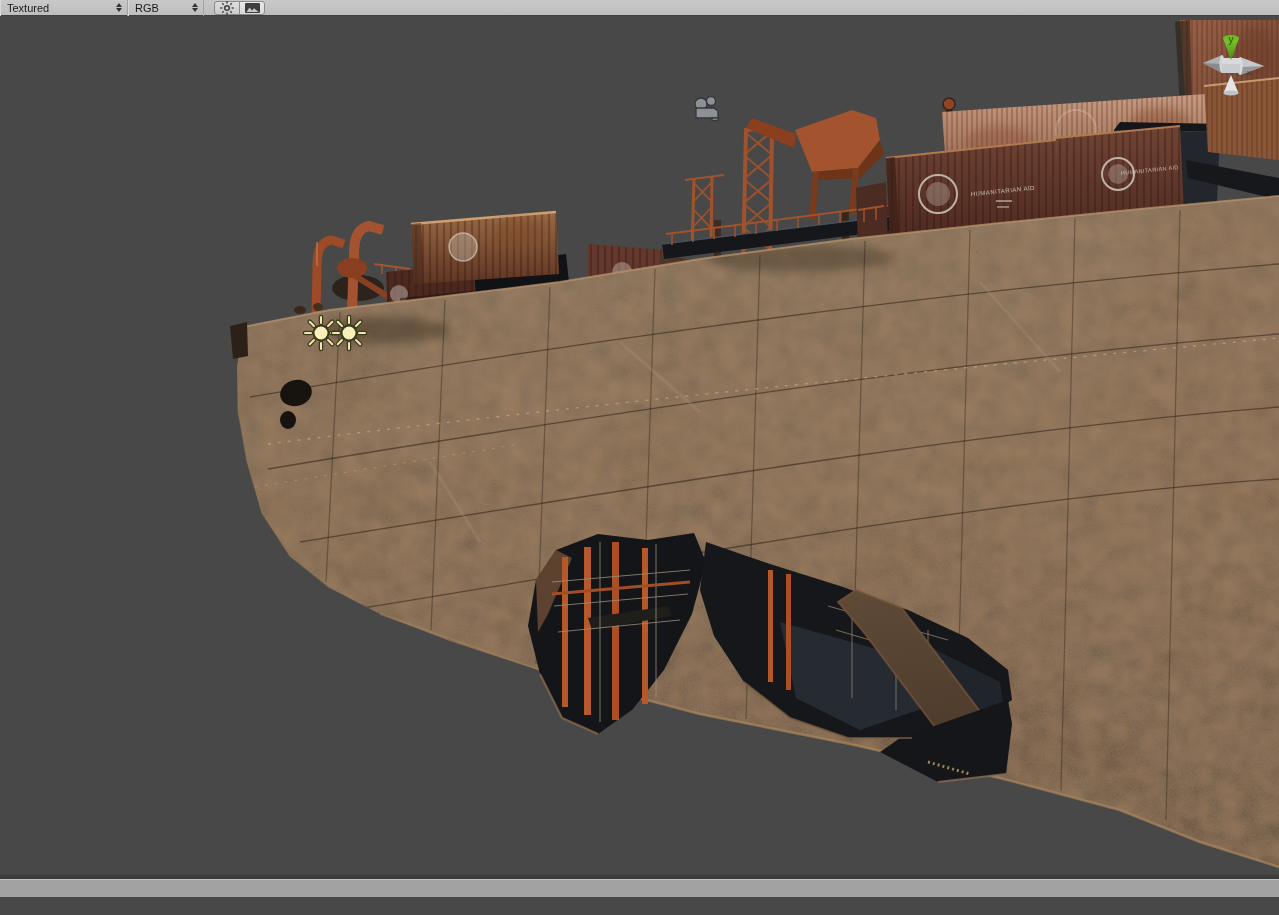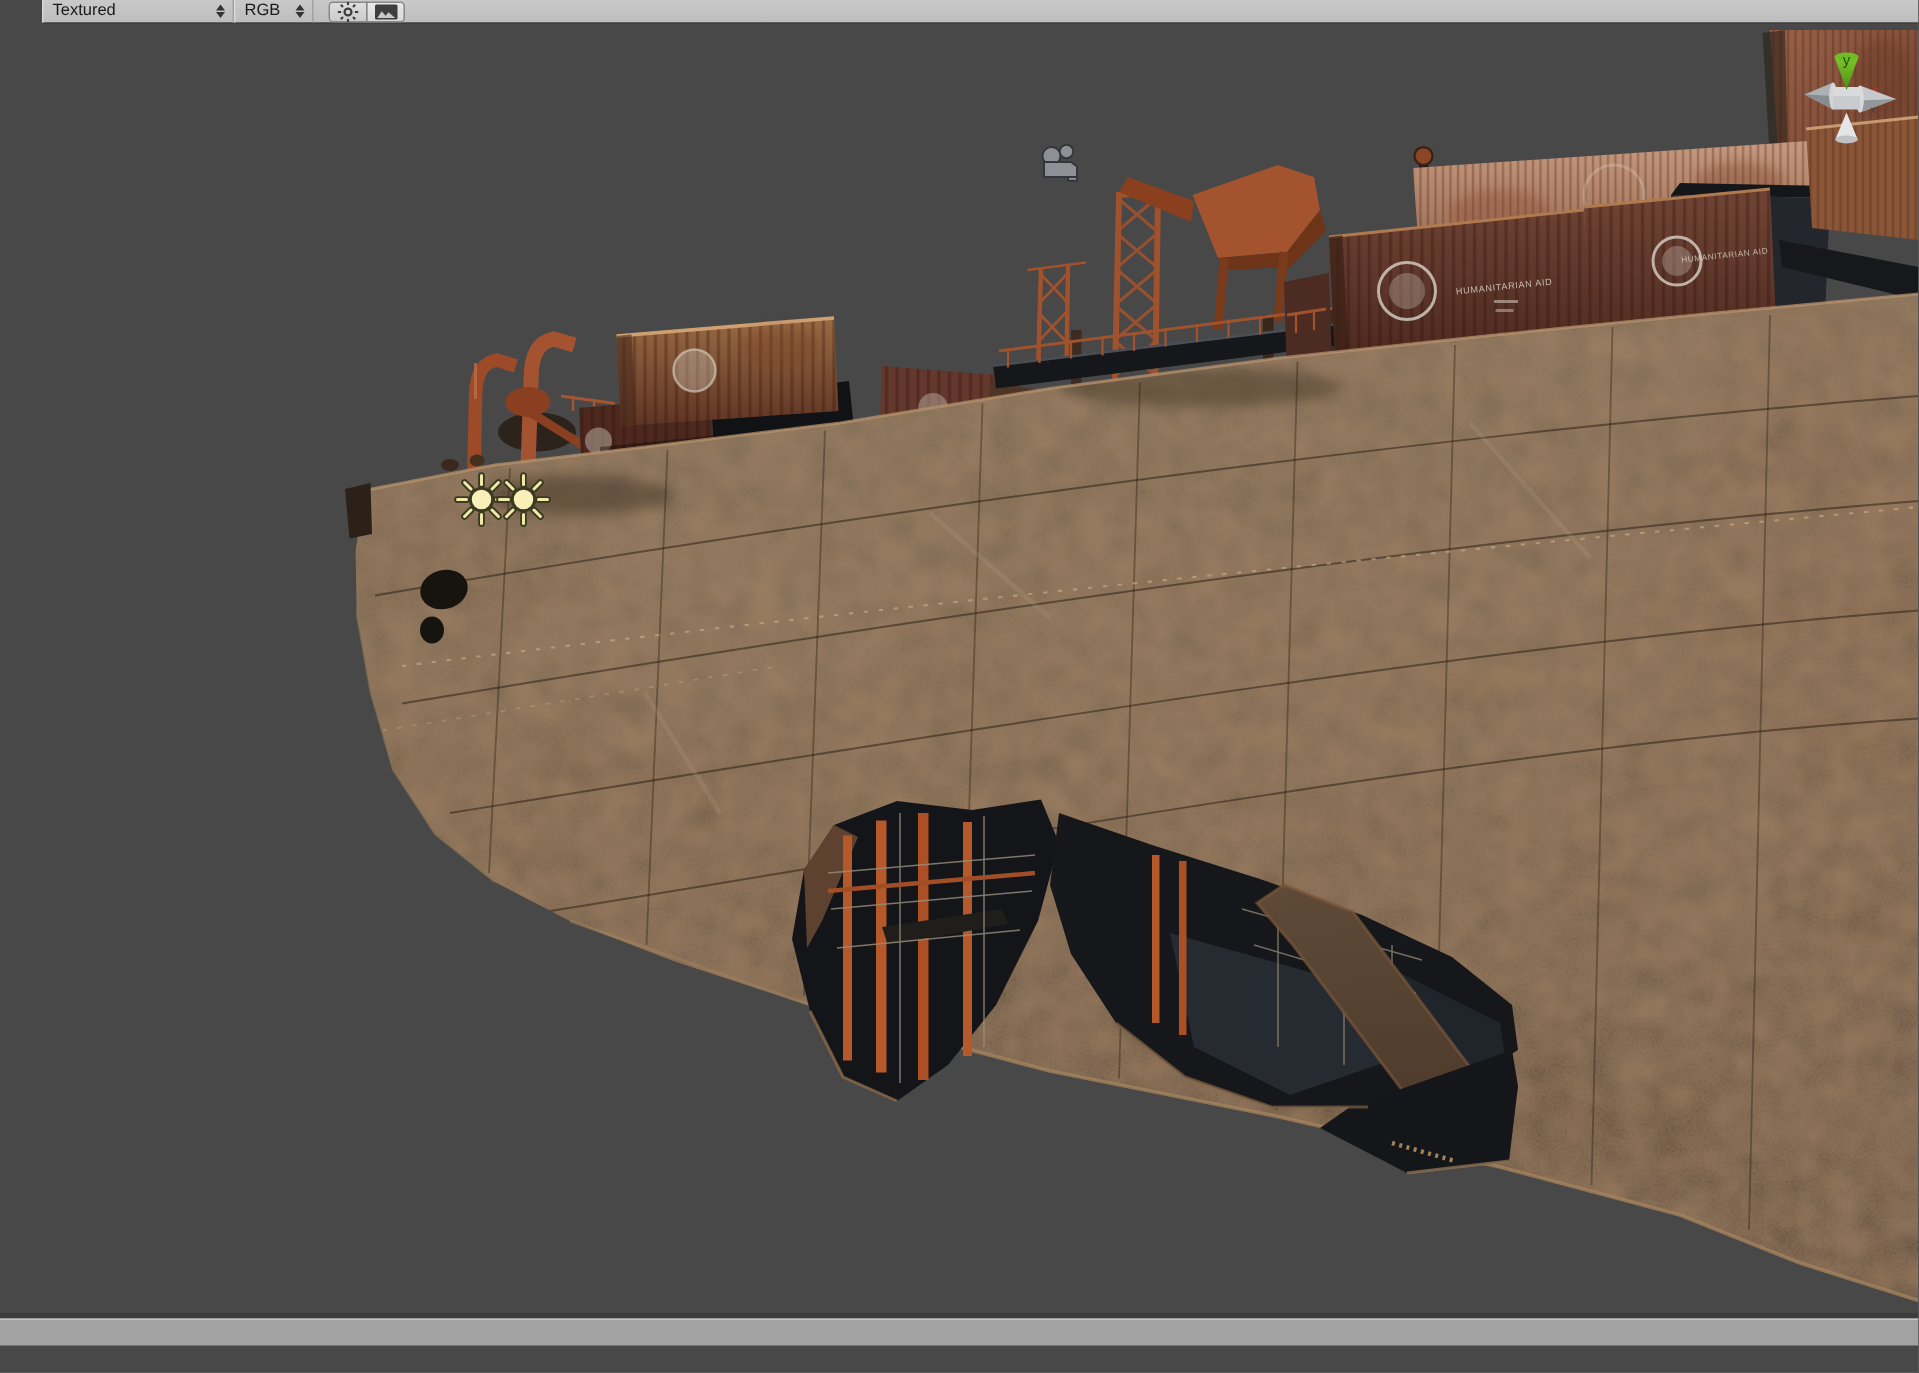--- a/index.html
+++ b/index.html
@@ -12,26 +12,26 @@
   .tab{height:18px;display:flex;align-items:center;gap:3px;padding:0 12px 0 6px;
        background:linear-gradient(#d6d6d6,#bababa);border-right:1px solid #9b9b9b;box-sizing:border-box;}
   .tab-label{font-size:11px;color:#111;line-height:18px;}
   .pane-controls{display:flex;align-items:center;gap:4px;padding-right:6px;}
   .pane-dd{width:0;height:0;border-left:4px solid transparent;border-right:4px solid transparent;border-top:5px solid #555;}
   .pane-menu{display:flex;flex-direction:column;gap:2px;}
   .pane-menu i{display:block;width:11px;height:2px;background:#4a4a4a;}
 
   
   .toolbar{height:16px;background:linear-gradient(#c9c9c9,#bdbdbd);border-bottom:1px solid #3f3f3f;
-           display:flex;align-items:flex-end;box-sizing:border-box;margin-left:28px;}
+           display:flex;align-items:center;box-sizing:border-box;}
   .dropdown{display:flex;align-items:center;justify-content:space-between;height:16px;
             padding:0 5px 0 7px;font-size:11px;color:#1a1a1a;box-sizing:border-box;
             border-right:1px solid #a2a2a2;box-shadow:inset 1px 0 0 #d8d8d8;cursor:default;}
   .dd-draw{width:128px;}
-  .dd-rgb{width:53px;}
+  .dd-rgb{width:76px;}
   .updown{display:flex;flex-direction:column;gap:1px;align-items:center;}
   .updown .u{width:0;height:0;border-left:3px solid transparent;border-right:3px solid transparent;border-bottom:4px solid #333;}
   .updown .d{width:0;height:0;border-left:3px solid transparent;border-right:3px solid transparent;border-top:4px solid #333;}
   .btn-group{display:flex;margin-left:10px;}
   .tb-btn{height:14px;width:26px;border:1px solid #8a8a8a;background:linear-gradient(#dedede,#cbcbcb);
           display:flex;align-items:center;justify-content:center;padding:0;margin:0;}
   .tb-btn:first-child{border-radius:3px 0 0 3px;}
   .tb-btn:last-child{border-radius:0 3px 3px 0;margin-left:-1px;}
   .tb-btn.active{background:linear-gradient(#e9e9e9,#d8d8d8);}
 

